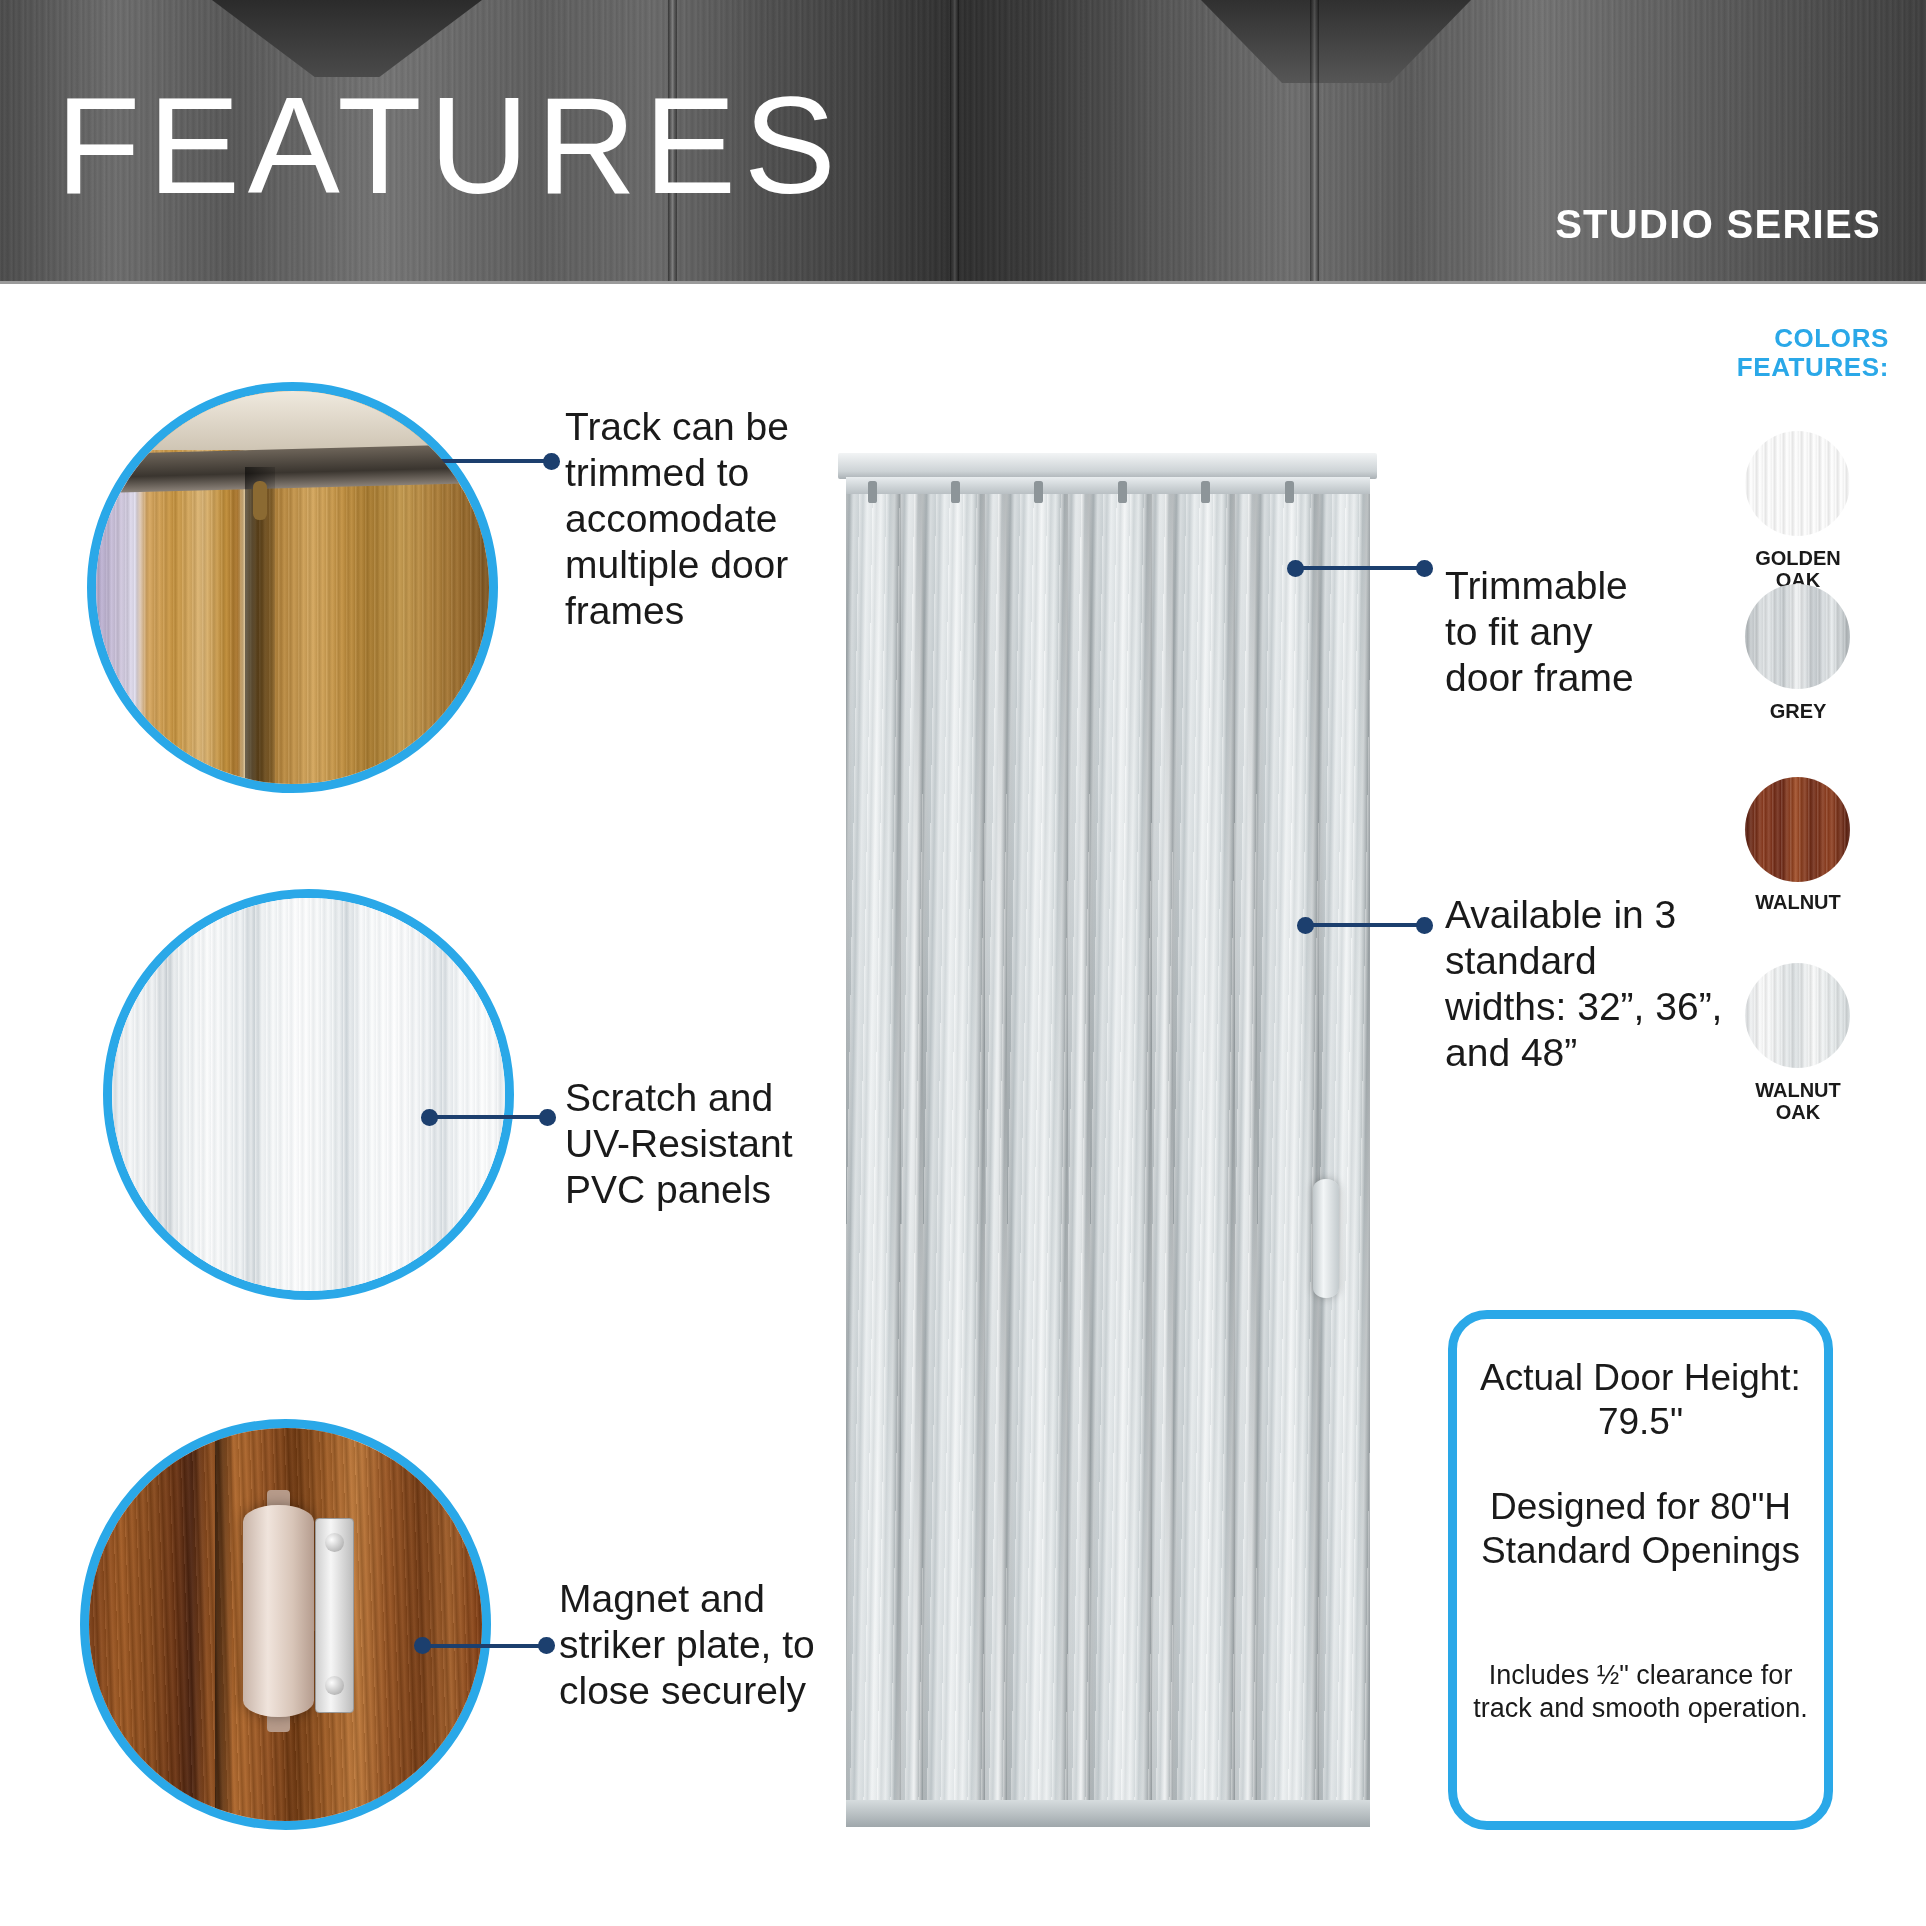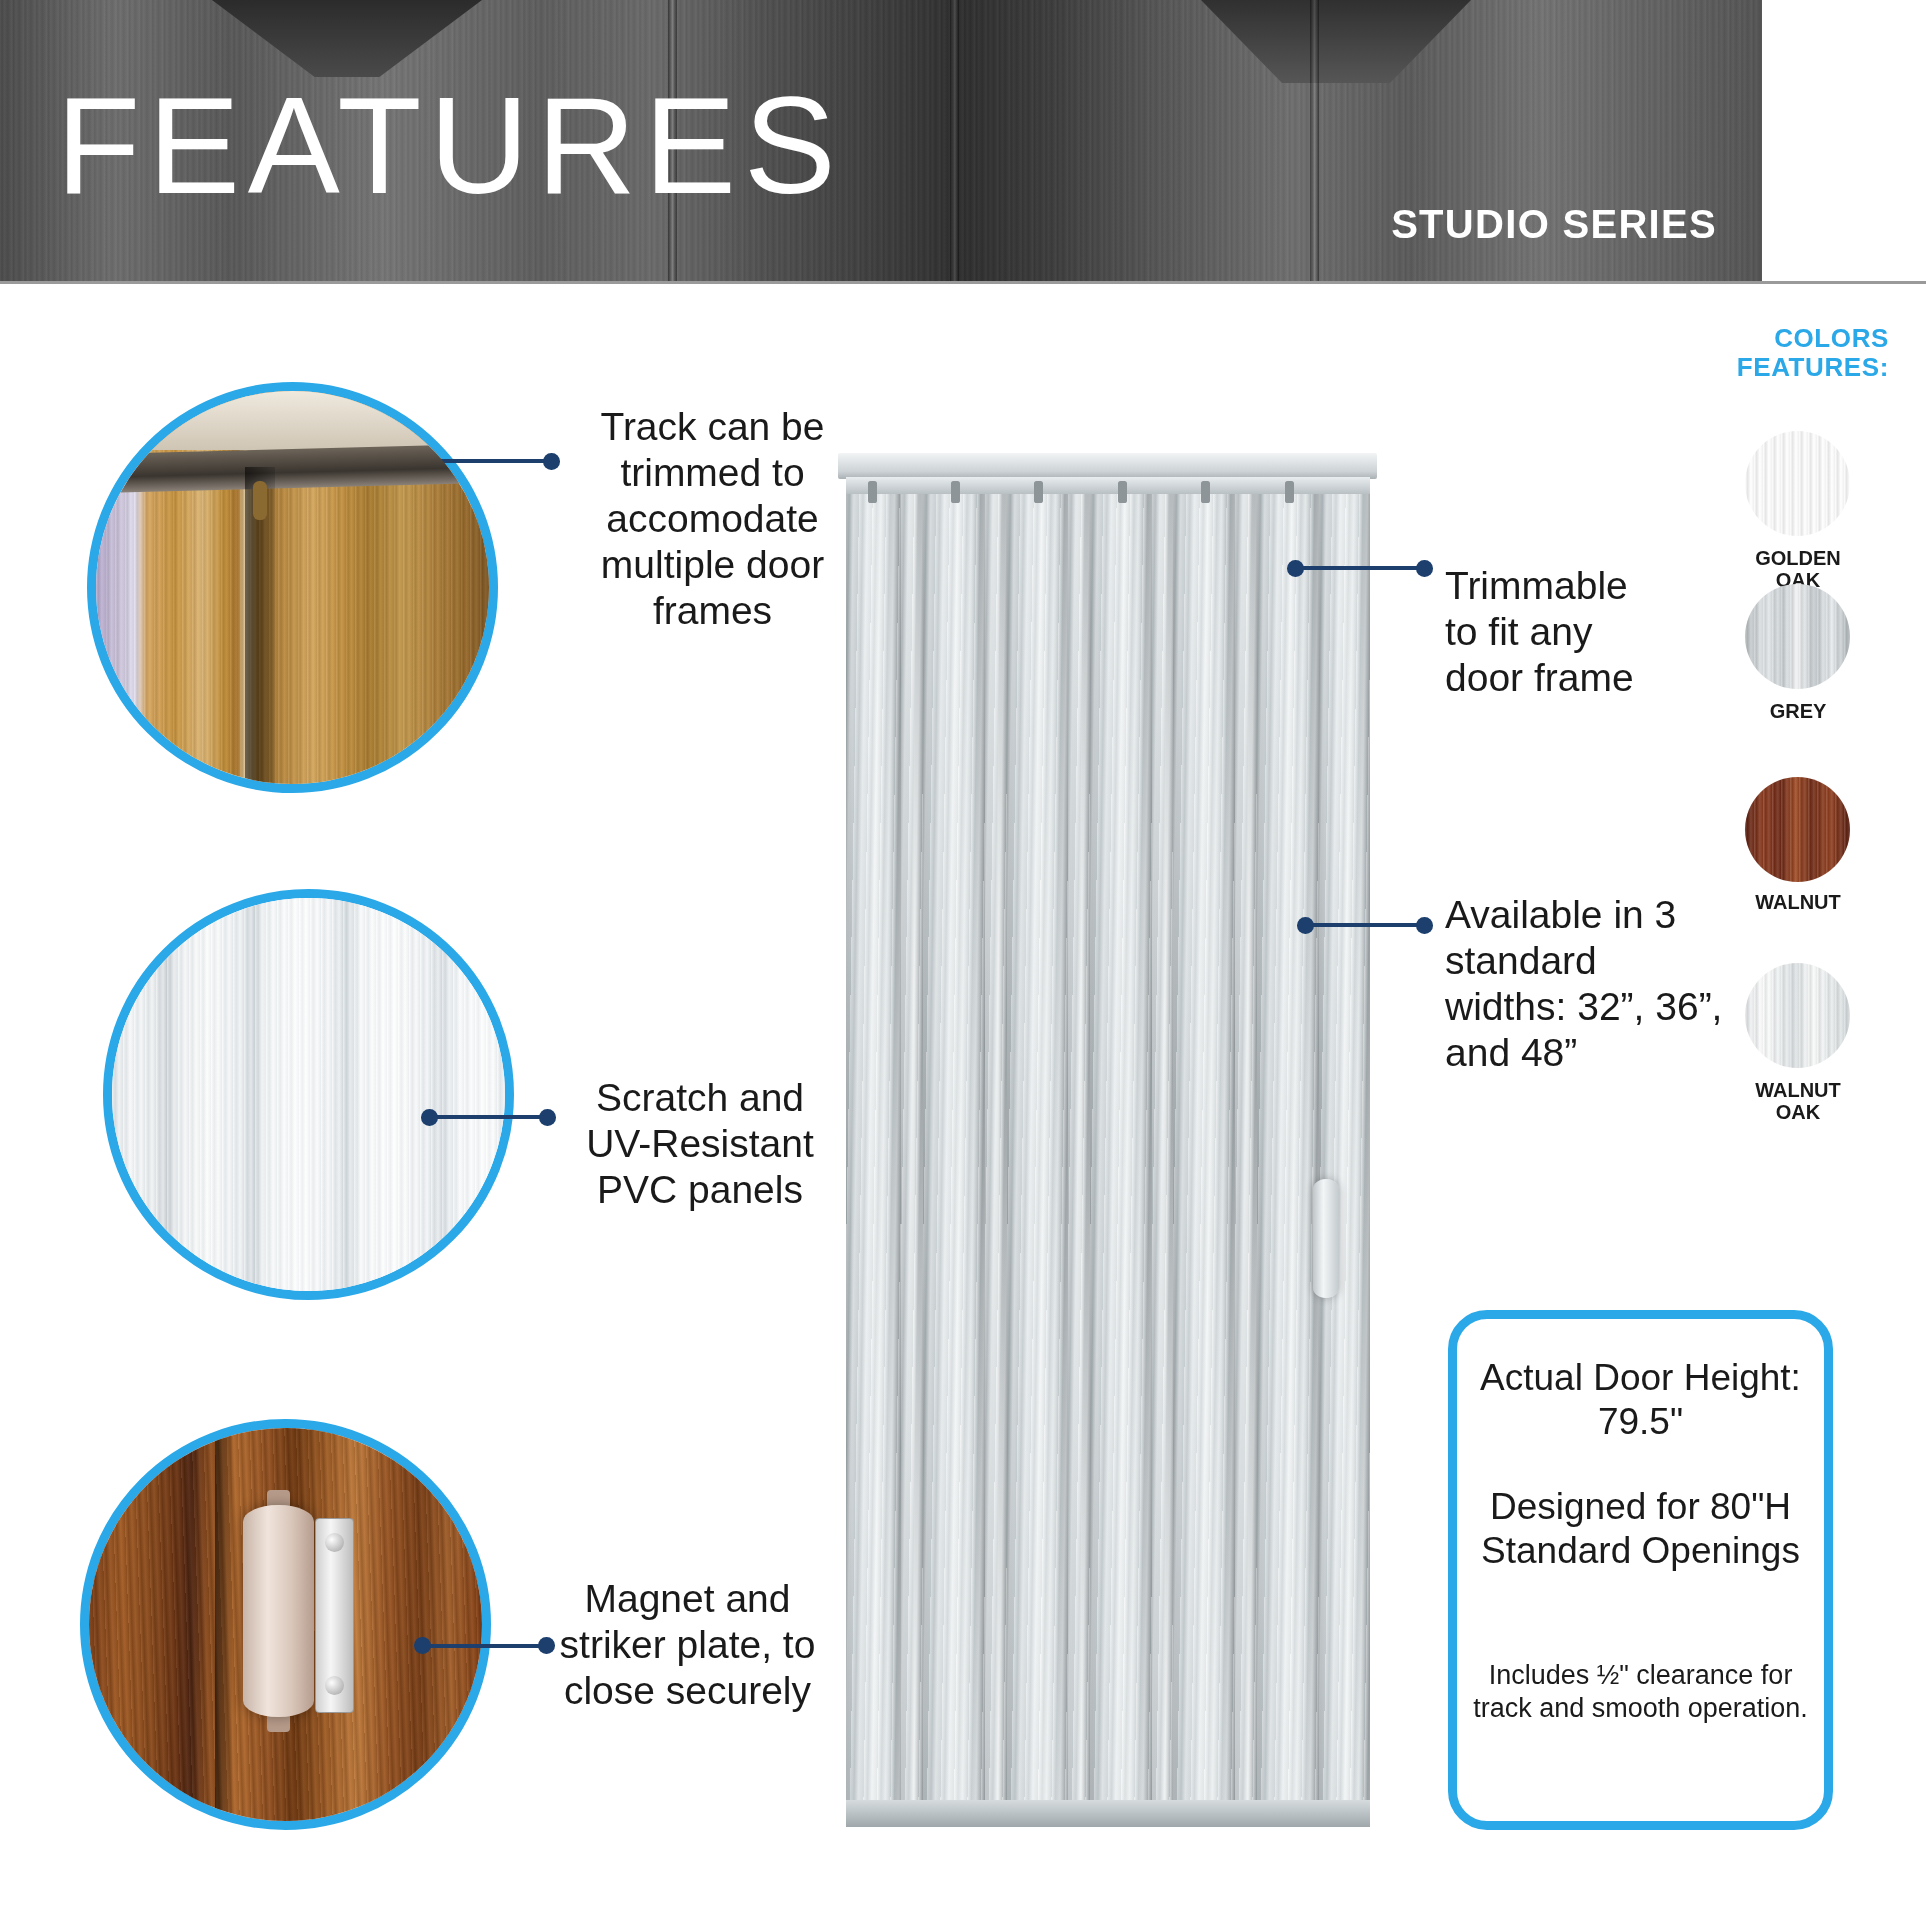--- a/index.html
+++ b/index.html
@@ -12,21 +12,21 @@
     height: 1926px;
     font-family: "Liberation Sans", sans-serif;
     overflow: hidden;
     position: relative;
   }
 
   
   .header {
     position: absolute;
     left: 0; top: 0;
-    width: 1762px;
+    width: 1926px;
     height: 282px;
     overflow: hidden;
     background: #5a5a5a;
   }
   .header-wood {
     position: absolute;
     left: 0; top: 0;
     width: 1926px; height: 282px;
     background:
       repeating-linear-gradient(90deg,
@@ -241,21 +241,21 @@
     height: 3.9px;
     background: #1c3f6e;
   }
 
   
   .callout {
     position: absolute;
     color: #1a1a1a;
     font-size: 39px;
     line-height: 1.18;
-    text-align: center;
+    text-align: left;
   }
 
   
   .door-wrap {
     position: absolute;
     left: 838px; top: 453px;
     width: 539px; height: 1400px;
   }
   .door-track {
     position: absolute;

